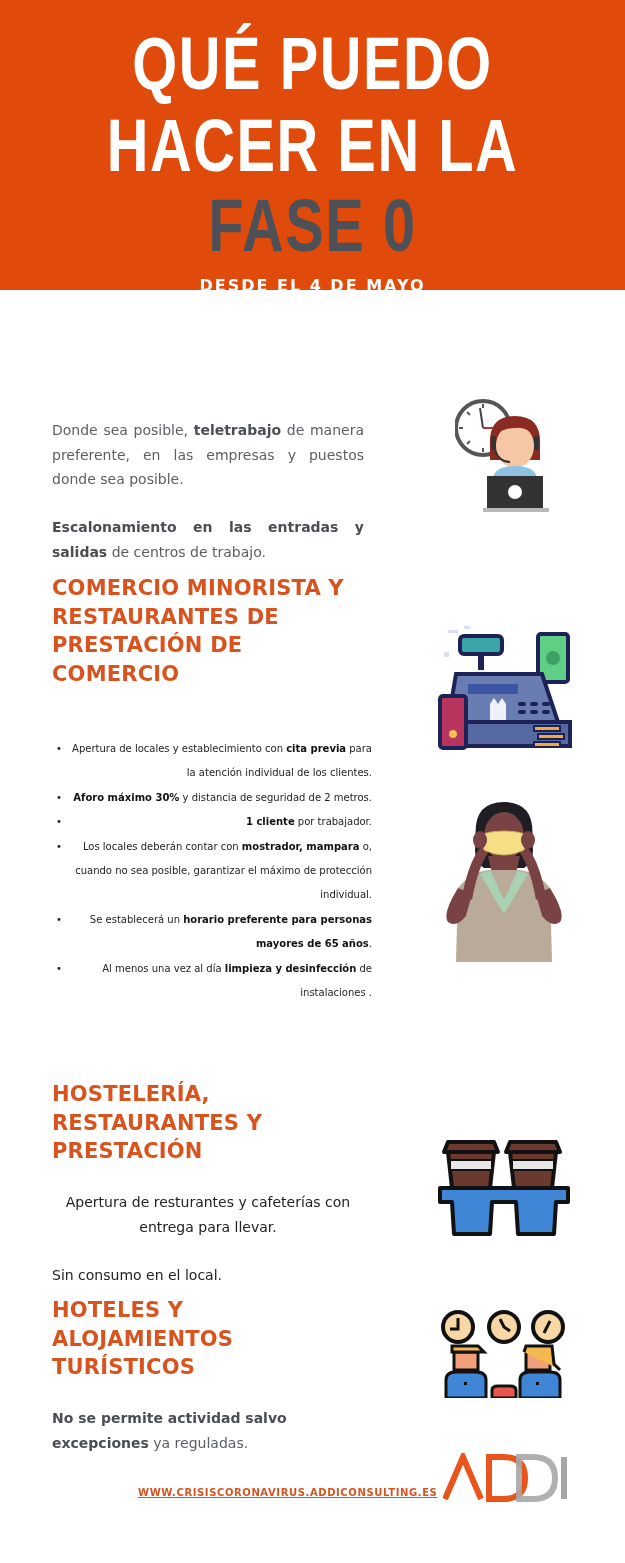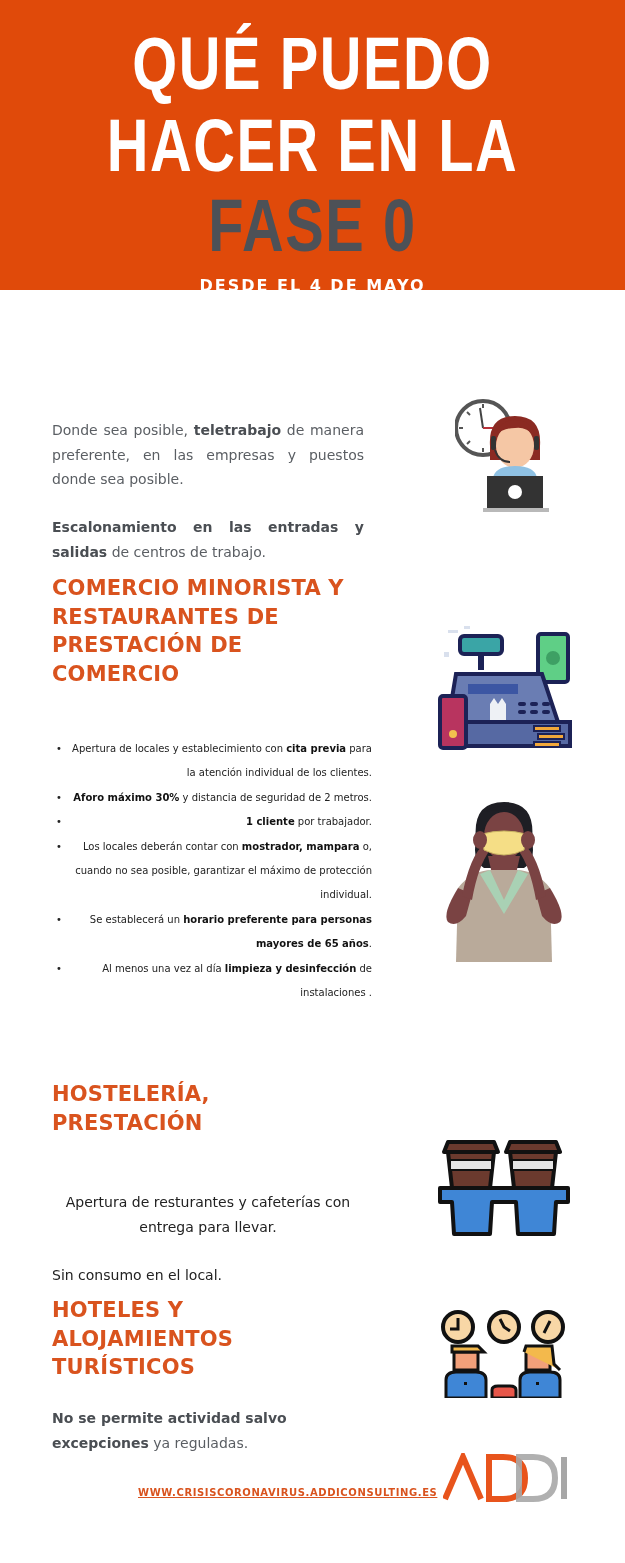--- a/index.html
+++ b/index.html
@@ -124,20 +124,21 @@
   <path d="M118 92 Q134 118 128 126 Q120 132 110 120 L104 98 Z" fill="#7a4343"></path>
   <path d="M30 100 Q38 60 52 48 L58 54 Q46 70 40 104 Z" fill="#7a4343"></path>
   <path d="M114 100 Q106 60 92 48 L86 54 Q98 70 104 104 Z" fill="#7a4343"></path>
   <path d="M50 38 Q72 32 94 38 L92 54 Q72 64 52 54 Z" fill="#f5de86" stroke="#c9b463" stroke-width="1"></path>
   <ellipse cx="48" cy="44" rx="7" ry="9" fill="#7a4343"></ellipse>
   <ellipse cx="96" cy="44" rx="7" ry="9" fill="#7a4343"></ellipse>
 </svg>
 
 <div class="h2" style="top:1080px;">
   <div>HOSTELERÍA,</div>
+  <div>RESTAURANTES Y</div>
   <div>PRESTACIÓN</div>
 </div>
 <p class="txt dark" style="top:1190px;text-align:center;">Apertura de resturantes y cafeterías con entrega para llevar.</p>
 <p class="txt dark" style="top:1263px;">Sin consumo en el local.</p>
 
 <svg class="ill" style="left:438px; top:1138px;" width="132" height="100" viewBox="0 0 132 100">
   <g stroke="#111" stroke-width="4" stroke-linejoin="round">
     <path d="M10 4 L56 4 L60 14 L6 14 Z" fill="#6b3a2e"></path>
     <path d="M10 14 L56 14 L52 50 L14 50 Z" fill="#6b3a2e"></path>
     <rect x="12" y="22" width="42" height="10" fill="#e6e6e6" stroke-width="2"></rect>

